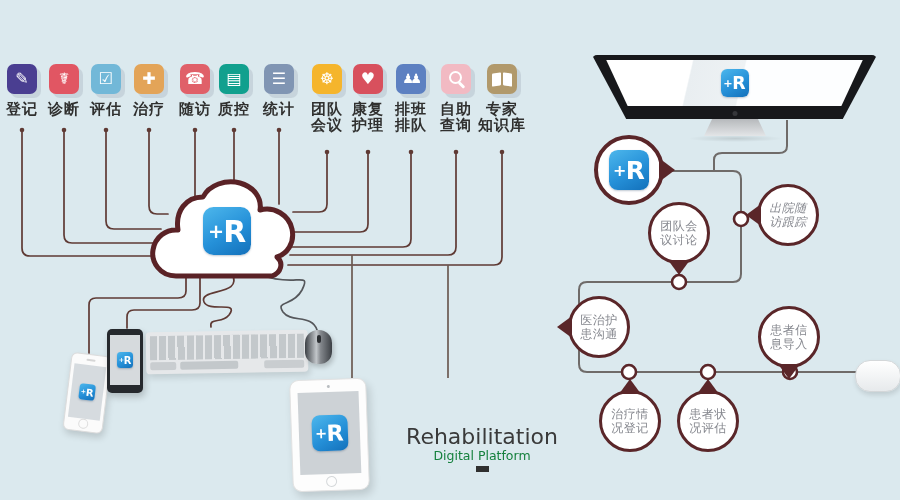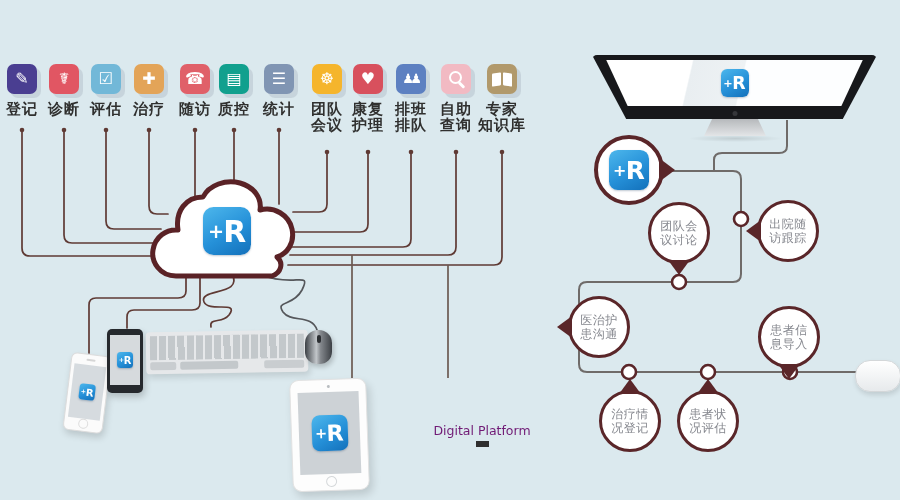--- a/index.html
+++ b/index.html
@@ -77,21 +77,21 @@
   .ptr-up{left:50%;top:-14px;transform:translateX(-50%);border-left:11px solid transparent;border-right:11px solid transparent;border-bottom:15px solid #5a2629;}
   .ptr-left{left:-14px;top:50%;transform:translateY(-50%);border-top:11px solid transparent;border-bottom:11px solid transparent;border-right:15px solid #5a2629;}
   .pin{position:absolute;left:594px;top:135px;width:70px;height:70px;border:4px solid #5a2629;border-radius:50%;
        background:#fff;box-sizing:border-box;display:flex;align-items:center;justify-content:center;z-index:2;}
   .pin .ptr-right{left:auto;right:-15px;top:50%;transform:translateY(-50%);border-top:12px solid transparent;border-bottom:12px solid transparent;border-left:16px solid #5a2629;position:absolute;width:0;height:0;}
 
   
   .titleblock{position:absolute;left:383px;top:424px;width:198px;text-align:center;z-index:2;}
   .title-zh{font-size:26px;font-weight:900;color:#1e1e1e;letter-spacing:1px;line-height:30px;}
   .title-en{font-size:22px;color:#3a3a3a;line-height:24px;margin-top:1px;}
-  .title-sub{font-size:12.5px;color:#701a75;line-height:14px;}
+  .title-sub{font-size:12.5px;color:#15803d;line-height:14px;}
   .title-mark{width:13px;height:6px;background:#2f2f2f;margin:3px auto 0 auto;}
 </style>
 </head>
 <body>
 
 <div id="stage">
 
   <svg id="wires" width="900" height="500" viewBox="0 0 900 500">
 
     <g stroke="#5f3a34" stroke-width="1.7" fill="none" stroke-linecap="round">
@@ -323,21 +323,21 @@
   </div>
 
   <div id="callouts">
       <div class="callout" style="left: 648px; top: 202px;">
         <div class="txt">
           <div>团队会</div>
           <div>议讨论</div>
         </div>
         <div class="ptr ptr-down"></div>
       </div>
-      <div class="callout" style="left: 757px; top: 200px;">
+      <div class="callout" style="left: 757px; top: 184px; font-style: italic;">
         <div class="txt">
           <div>出院随</div>
           <div>访跟踪</div>
         </div>
         <div class="ptr ptr-left"></div>
       </div>
       <div class="callout" style="left: 568px; top: 296px;">
         <div class="txt">
           <div>医治护</div>
           <div>患沟通</div>
@@ -361,17 +361,18 @@
       <div class="callout" style="left: 677px; top: 390px; text-align: center;">
         <div class="txt">
           <div>患者状</div>
           <div>况评估</div>
         </div>
         <div class="ptr ptr-up"></div>
       </div>
     </div>
 
   <div class="titleblock">
+    <div class="title-en">Rehabilitation</div>
     <div class="title-sub">Digital Platform</div>
     <div class="title-mark"></div>
   </div>
 
 </div>
 
 </body></html>

